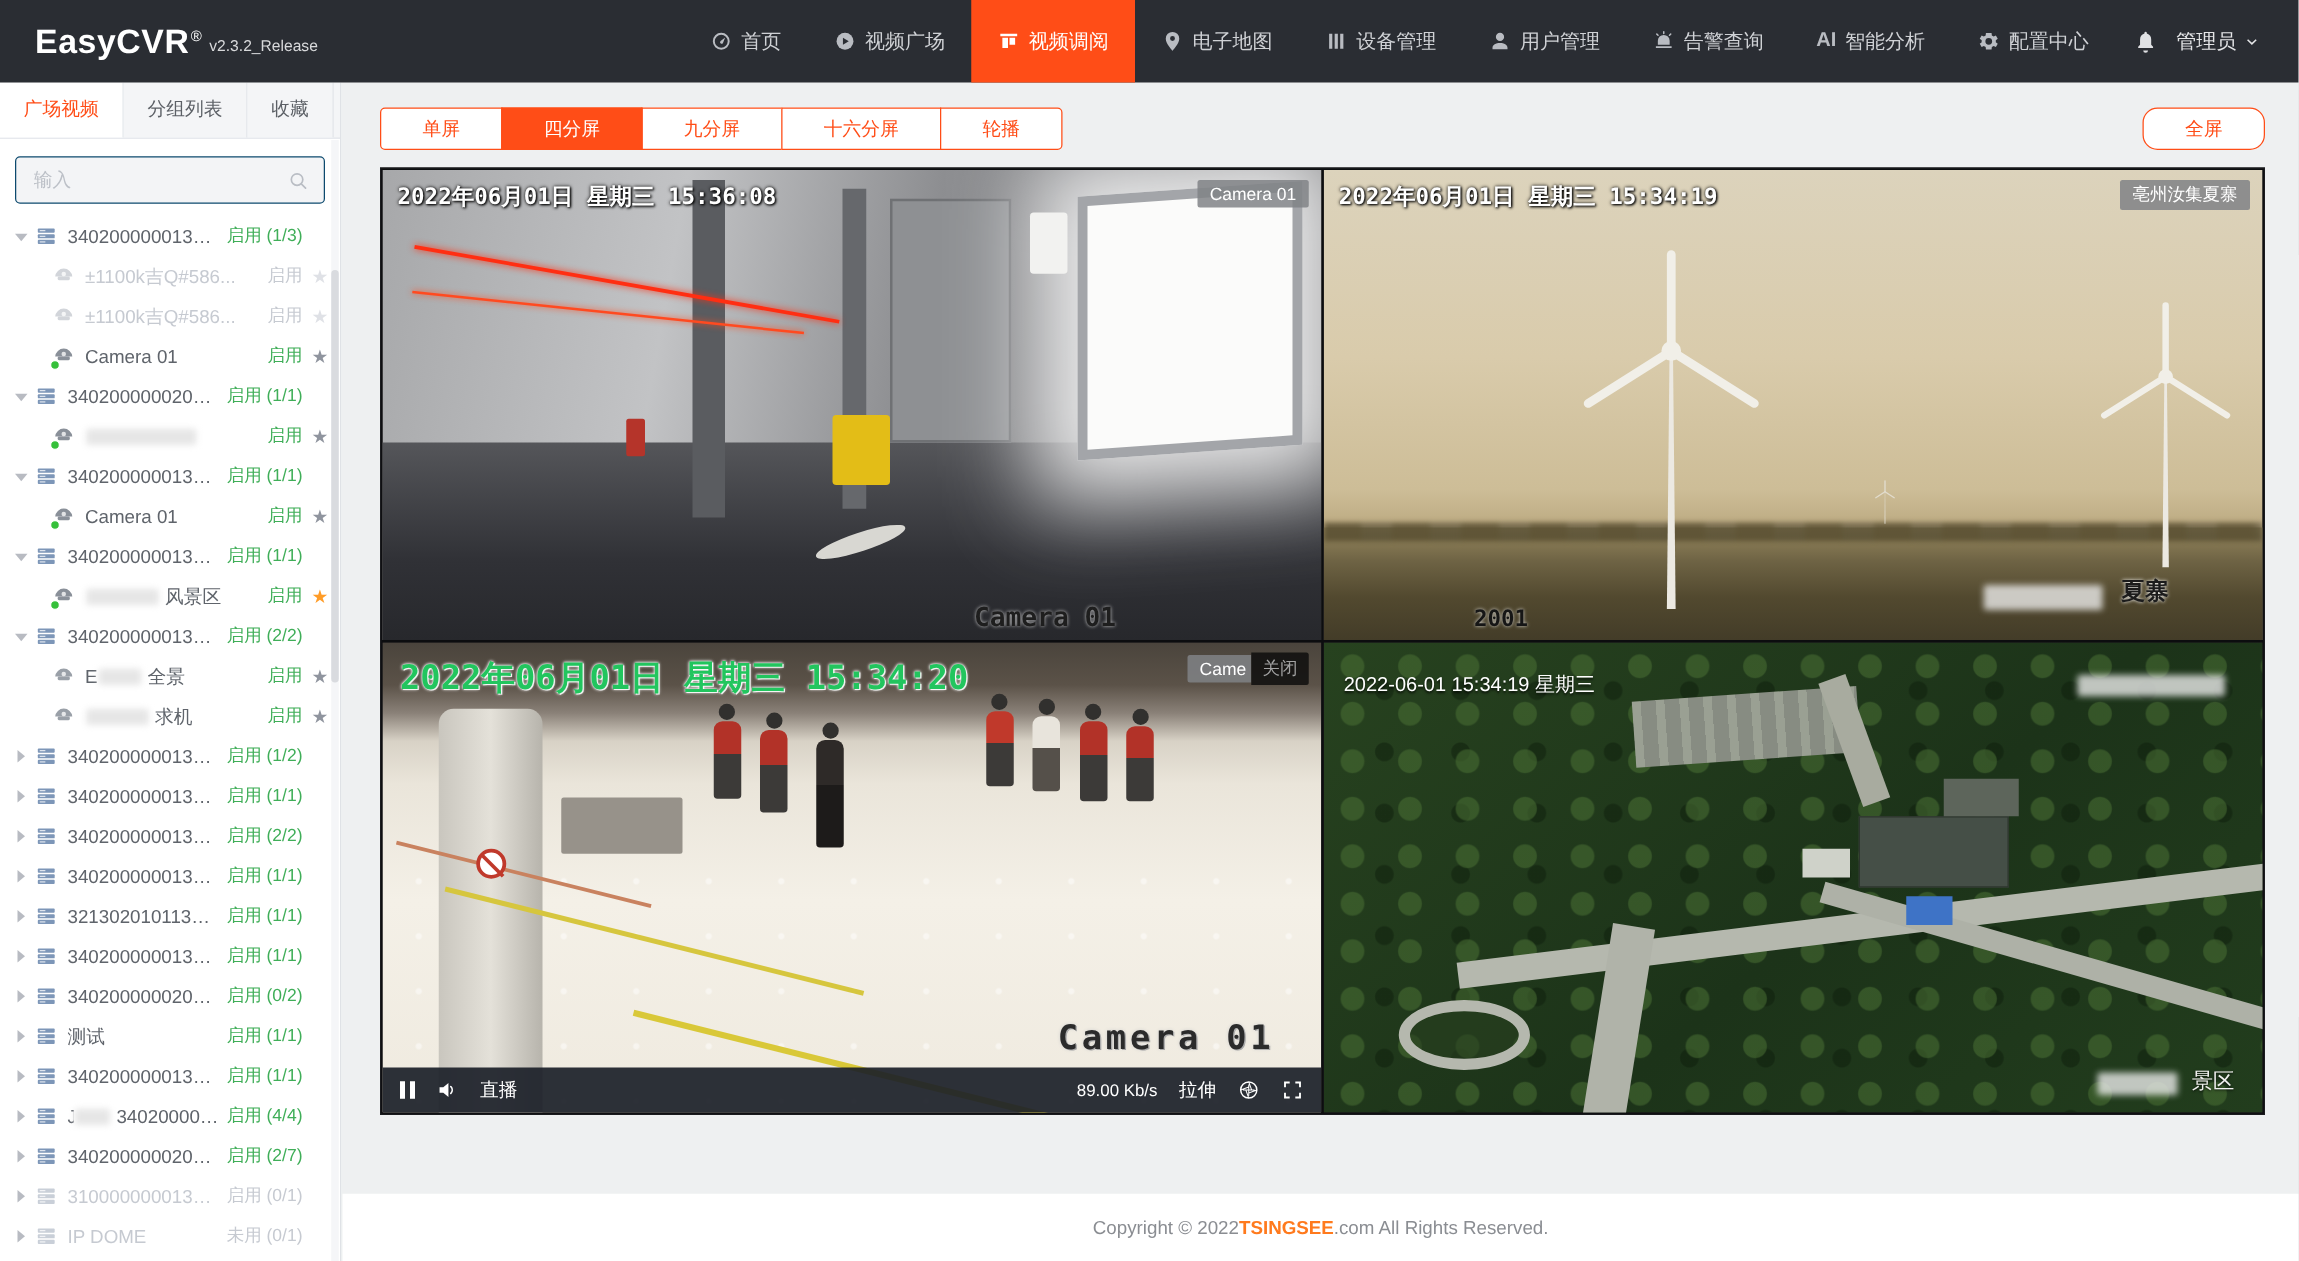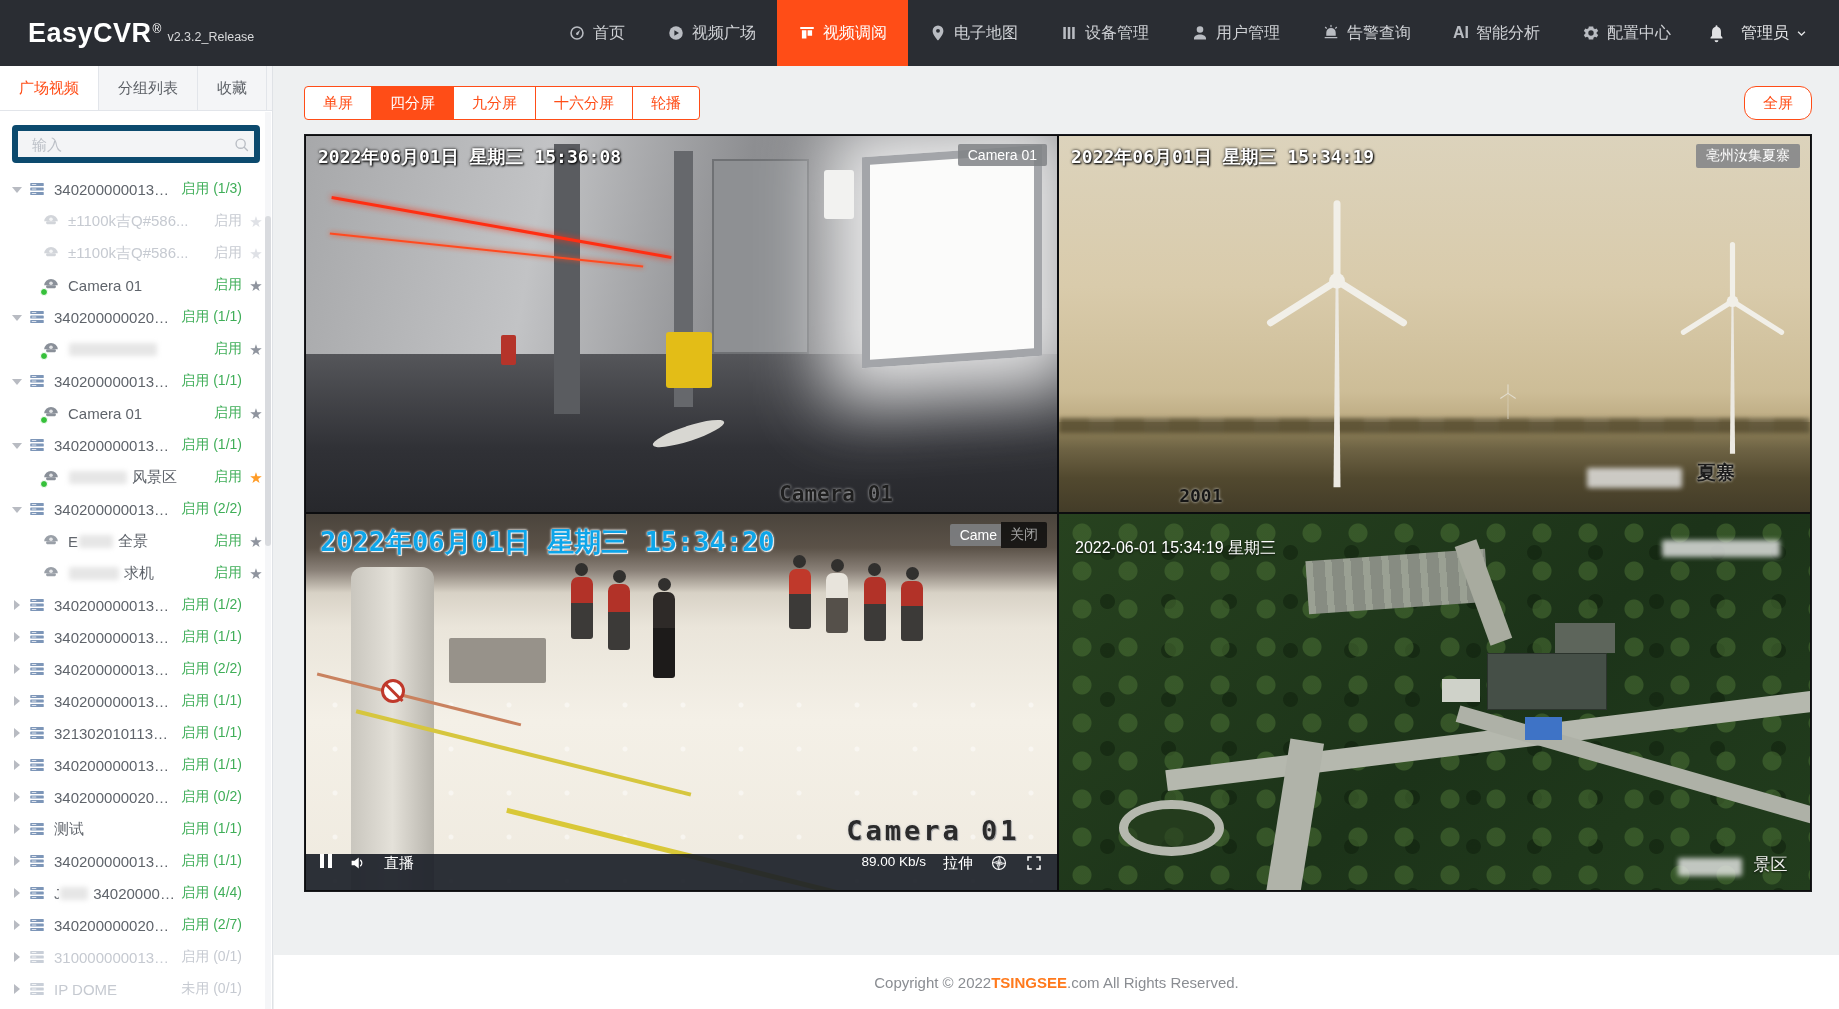--- a/index.html
+++ b/index.html
@@ -23,21 +23,21 @@
   .bell{margin:0 10px 0 14px;color:#e0e1e4;cursor:pointer;}
   .bell svg{width:21px;height:21px;}
   .admin{display:flex;align-items:center;gap:5px;color:#e4e5e7;font-size:16px;cursor:pointer;padding:0 4px;}
   .admin .chev svg{width:15px;height:15px;}
 
   
   .sidebar{position:absolute;top:66px;left:0;width:273px;bottom:0;background:#fff;border-right:1px solid #dfe2e6;z-index:10;overflow:hidden;}
   .tabs{display:flex;height:45px;background:#f4f5f7;border-bottom:1px solid #e2e5ea;}
   .tab{padding:0 19px;line-height:44px;font-size:15px;color:#5c6066;border-right:1px solid #e2e5ea;cursor:pointer;background:#f4f5f7;}
   .tab.active{background:#fff;color:#ff4d17;}
-  .search-box{margin:14px 12px 10px 12px;height:38px;background:#f3f4f6;border:6px solid #0c4a6e;border-radius:4px;display:flex;align-items:center;padding:0 12px;}
+  .search-box{margin:14px 12px 10px 12px;height:38px;background:#f3f4f6;border:1px solid #0c4a6e;border-radius:4px;display:flex;align-items:center;padding:0 12px;}
   .search-input{flex:1;border:none;outline:none;background:transparent;font-size:15px;color:#333;font-family:inherit;}
   .search-input::placeholder{color:#bcc0c7;}
   .search-box .ico{color:#b9bdc4;}
   .search-box .ico svg{width:17px;height:17px;}
   .tree{position:relative;overflow:hidden;height:846px;}
   .tree-row{display:flex;align-items:center;height:32px;padding:0 8px 0 10px;cursor:pointer;}
   .tree-row.lvl1{padding-left:24px;}
   .arrow{width:16px;height:14px;position:relative;flex:none;}
   .arrow.down::after{content:'';position:absolute;left:2px;top:5px;border:5px solid transparent;border-top:6px solid #b8bbc2;border-bottom:0;}
   .arrow.right::after{content:'';position:absolute;left:4px;top:2px;border:5px solid transparent;border-left:6px solid #b8bbc2;border-right:0;}
@@ -60,53 +60,53 @@
   .star.grey{color:#8f949e;}
   .star.orange{color:#ff9c27;}
   .star.empty{visibility:hidden;}
   .scrollbar{position:absolute;top:46px;right:1px;width:6px;bottom:0;background:#f5f6f8;}
   .scrollbar .thumb{position:absolute;top:104px;left:0;width:6px;height:330px;border-radius:3px;background:#d9dbdf;}
 
   
   .main{position:absolute;top:66px;left:274px;right:0;bottom:0;background:#eef0f1;}
   .toolbar{display:flex;align-items:center;margin:20px 27px 0 30px;}
   .layout-group{display:flex;}
-  .btn{height:34px;padding:0 18px;background:#fff;border:1px solid #ff4d17;color:#ff4d17;font-size:15px;cursor:pointer;margin-left:-1px;font-family:inherit;position:relative;}
+  .btn{height:34px;padding:0 33px;background:#fff;border:1px solid #ff4d17;color:#ff4d17;font-size:15px;cursor:pointer;margin-left:-1px;font-family:inherit;position:relative;}
   .layout-group .btn:first-child{border-radius:4px 0 0 4px;margin-left:0;}
   .layout-group .btn:last-child{border-radius:0 4px 4px 0;}
   .btn.active{background:#ff4d17;color:#fff;z-index:1;}
   .fullscreen-btn{margin-left:auto;border-radius:12px;}
 
   .grid{margin:14px 27px 0 30px;height:758px;display:grid;grid-template-columns:1fr 1fr;grid-template-rows:1fr 1fr;gap:2px;background:#0c0d0f;border:1px solid #1a1b1e;padding:1px;}
   .cell{position:relative;overflow:hidden;background:#222;}
   .cell>div{position:absolute;}
 
   
   .osd{z-index:6;font-family:"DejaVu Sans Mono","Liberation Mono",monospace;font-weight:bold;color:#fff;font-size:18px;text-shadow:0 0 3px #000,1px 1px 2px #000;white-space:nowrap;}
   .ts1{top:9px;left:12px;}
   .ts2{top:9px;left:12px;}
-  .ts3{top:10px;left:14px;font-size:27px;color:#0ea5e9;text-shadow:0 0 2px #fff,0 0 3px #fff,1px 1px 0 #e8e8e8;}
+  .ts3{top:10px;left:14px;font-size:27px;color:#22c55e;text-shadow:0 0 2px #fff,0 0 3px #fff,1px 1px 0 #e8e8e8;}
   .ts4{top:24px;left:16px;font-size:16px;font-weight:normal;font-family:"Liberation Sans","DejaVu Sans",sans-serif;text-shadow:0 1px 2px rgba(0,0,0,.8);}
   .badge{z-index:6;top:8px;right:10px;background:rgba(128,131,134,.85);color:#fff;font-size:14px;padding:3px 10px;border-radius:2px;white-space:nowrap;}
   .badge-row{z-index:7;top:8px;right:10px;display:flex;align-items:center;}
   .badge-row .badge2{background:rgba(128,131,134,.85);color:#fff;font-size:14px;padding:3px 4px 3px 10px;border-radius:2px 0 0 2px;white-space:nowrap;}
   .close-btn{background:rgba(10,10,10,.8);color:#a3a3a3;border:none;font-size:14px;padding:4px 9px;cursor:pointer;font-family:inherit;border-radius:0 2px 2px 0;}
   .wm{z-index:6;font-family:"DejaVu Sans Mono","Liberation Mono",monospace;font-weight:bold;white-space:nowrap;}
   .wm1{left:63%;bottom:6px;font-size:21px;color:#1e1e1e;text-shadow:0 0 3px rgba(255,255,255,.75);}
   .wm2a{left:16%;bottom:6px;font-size:18px;color:#161616;text-shadow:0 0 3px rgba(255,255,255,.8);}
   .wm2b{right:10%;bottom:26px;font-size:19px;color:#1c1c1c;text-shadow:0 0 3px #fff;}
   .wm3{right:5%;bottom:44px;font-size:27px;letter-spacing:3px;color:#2b2b2b;text-shadow:0 0 3px #cfcfcf,1px 1px 0 #9a9a9a;}
   .wm4{right:3%;bottom:14px;font-size:17px;color:#f0f0ee;font-family:"Liberation Sans","DejaVu Sans",sans-serif;font-weight:normal;text-shadow:0 1px 2px rgba(0,0,0,.8);}
   .redact{z-index:6;background:rgba(238,238,238,.78);filter:blur(2.5px);border-radius:2px;}
   .r2{right:17%;bottom:24px;width:95px;height:20px;}
   .r4a{top:26px;right:30px;width:118px;height:17px;}
   .r4b{right:9%;bottom:14px;width:64px;height:18px;}
 
   
-  .ctrlbar{z-index:8;left:0;right:0;bottom:0;height:36px;background:rgba(27,32,40,.92);display:flex;gap:17px;padding:0 14px;color:#fff;}
+  .ctrlbar{z-index:8;left:0;right:0;bottom:0;height:36px;background:rgba(27,32,40,.92);display:flex;align-items:center;gap:17px;padding:0 14px;color:#fff;}
   .ctrlbar .ico{color:#fff;cursor:pointer;}
   .ctrlbar .ico svg{width:18px;height:18px;}
   .pause{display:flex;gap:4px;cursor:pointer;}
   .pause i{display:block;width:4px;height:14px;background:#fff;}
   .live{font-size:15px;}
   .sp{flex:1;}
   .bitrate{font-size:13.5px;}
   .stretch{font-size:15px;cursor:pointer;}
 
   

